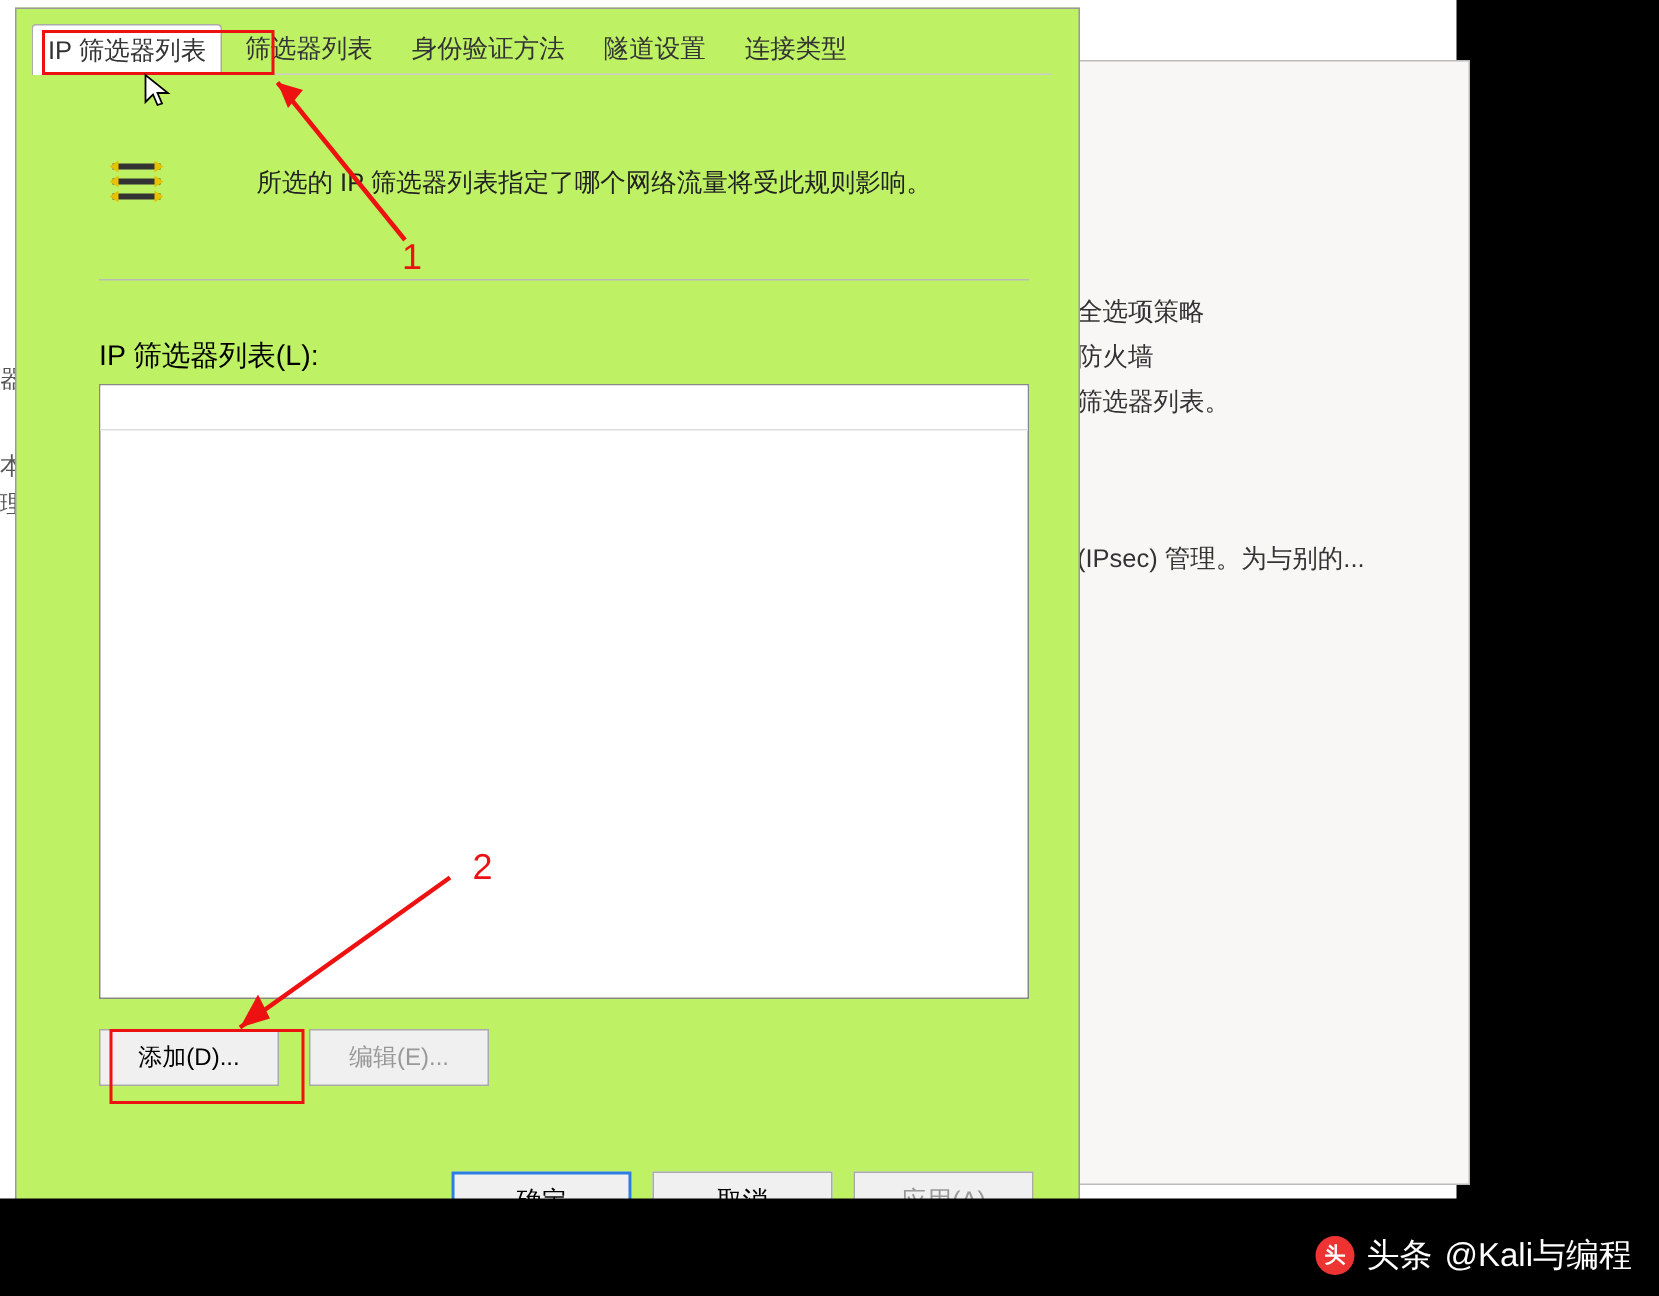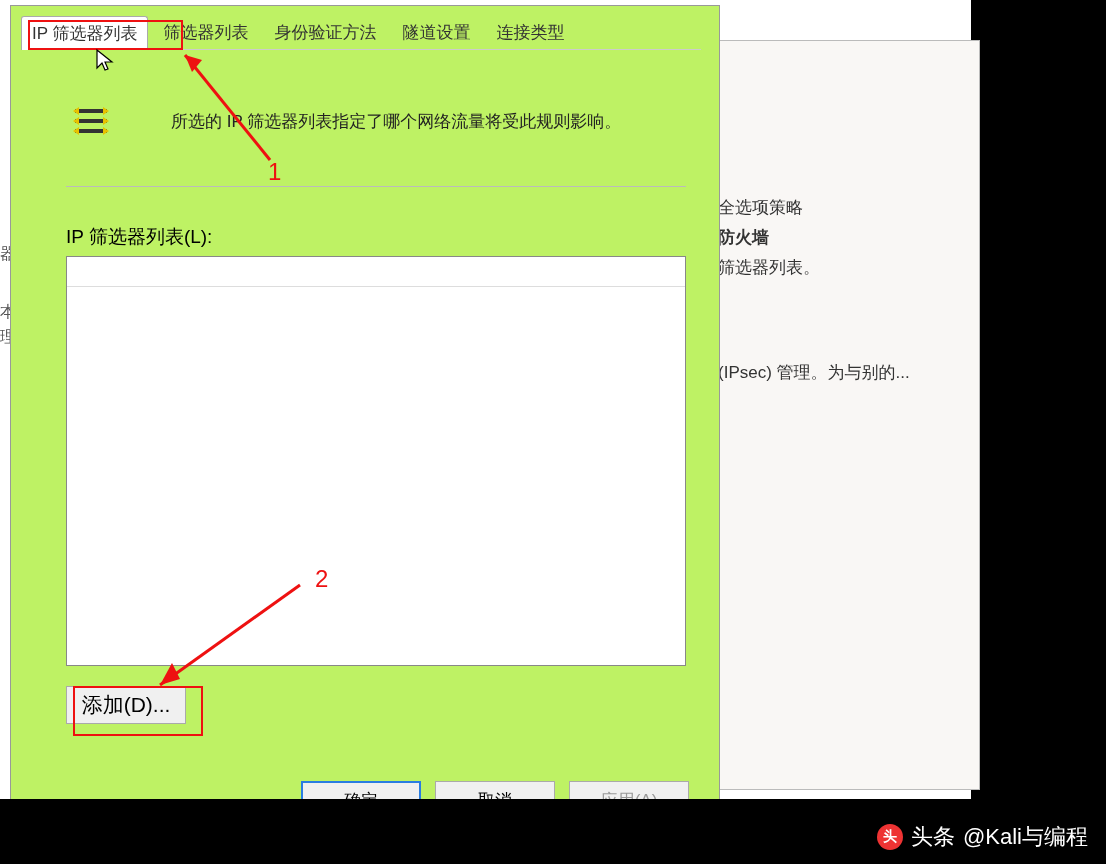--- a/index.html
+++ b/index.html
@@ -28,21 +28,21 @@
 
   .list-label { position:absolute; left:55px; top:218px; font-size:19px;}
 
   .listview { position:absolute; left:55px; top:250px; width:620px; height:410px; border:1px solid #888; background:#fff;}
   .listhead { display:flex; height:30px; background:#fff; border-bottom:1px solid #ddd;}
   .listcol { padding:4px 8px; border-right:1px solid #eee; font-size:16px;}
   .listcol.c1 { width:310px;}
   .listcol.c2 { flex:1;}
 
   .btnrow { position:absolute; left:55px; top:680px; display:flex; gap:20px;}
-  .btn { min-width:120px; height:38px; border:1px solid #aaa; background:#f0f0f0; font-size:21px; cursor:pointer; padding:0 14px;}
+  .btn { min-width:120px; height:38px; border:1px solid #aaa; background:#f0f0f0; font-size:16px; cursor:pointer; padding:0 14px;}
   .btn:disabled, .btn.disabled { color:#999; cursor:default;}
   .add-red { position:absolute; left:62px; top:680px; width:130px; height:50px; border:2px solid #e11; pointer-events:none;}
 
   .dlg-btnrow { position:absolute; left:290px; top:775px; display:flex; gap:14px;}
   .dlg-btn { width:120px; height:38px; border:1px solid #aaa; background:#f0f0f0; font-size:17px; cursor:pointer;}
   .dlg-btn.primary { border:2px solid #2a7de1;}
   .dlg-btn.disabled { color:#999;}
 
   
   .arrow { position:absolute; pointer-events:none;}
@@ -56,21 +56,21 @@
   .wm-circle { width:26px; height:26px; border-radius:50%; background:#e33; color:#fff; display:flex; align-items:center; justify-content:center; font-size:14px; font-weight:700;}
 </style>
 </head>
 <body>
 
 <div class="desktop">
   <div class="black-right"></div>
 
   <div class="bg-window bg-right">
     <span class="bg-text" style="left:8px; top:155px;">全选项策略</span>
-    <span class="bg-text" style="left:8px; top:185px;font-weight:bold;">防火墙</span>
+    <span class="bg-text" style="left:8px; top:185px;">防火墙</span>
     <span class="bg-text" style="left:8px; top:215px;">筛选器列表。</span>
     <span class="bg-text" style="left:8px; top:320px;">(IPsec) 管理。为与别的...</span>
   </div>
   <div class="bg-edge-left">
     <div style="height:210px;"></div>
     <div>器</div>
     <div style="height:40px;"></div>
     <div>本</div>
     <div style="height:8px;"></div>
     <div>理</div>
@@ -107,20 +107,21 @@
 
     <div class="list-label">IP 筛选器列表(L):</div>
 
     <div class="listview">
       <div class="listhead">
       </div>
     </div>
 
     <div class="btnrow">
       <button class="btn">添加(D)...</button>
+      <button class="btn disabled">编辑(E)...</button>
     </div>
     <div class="add-red"></div>
 
     <div class="dlg-btnrow">
       <button class="dlg-btn primary">确定</button>
       <button class="dlg-btn">取消</button>
       <button class="dlg-btn disabled">应用(A)</button>
     </div>
   </div>
 

